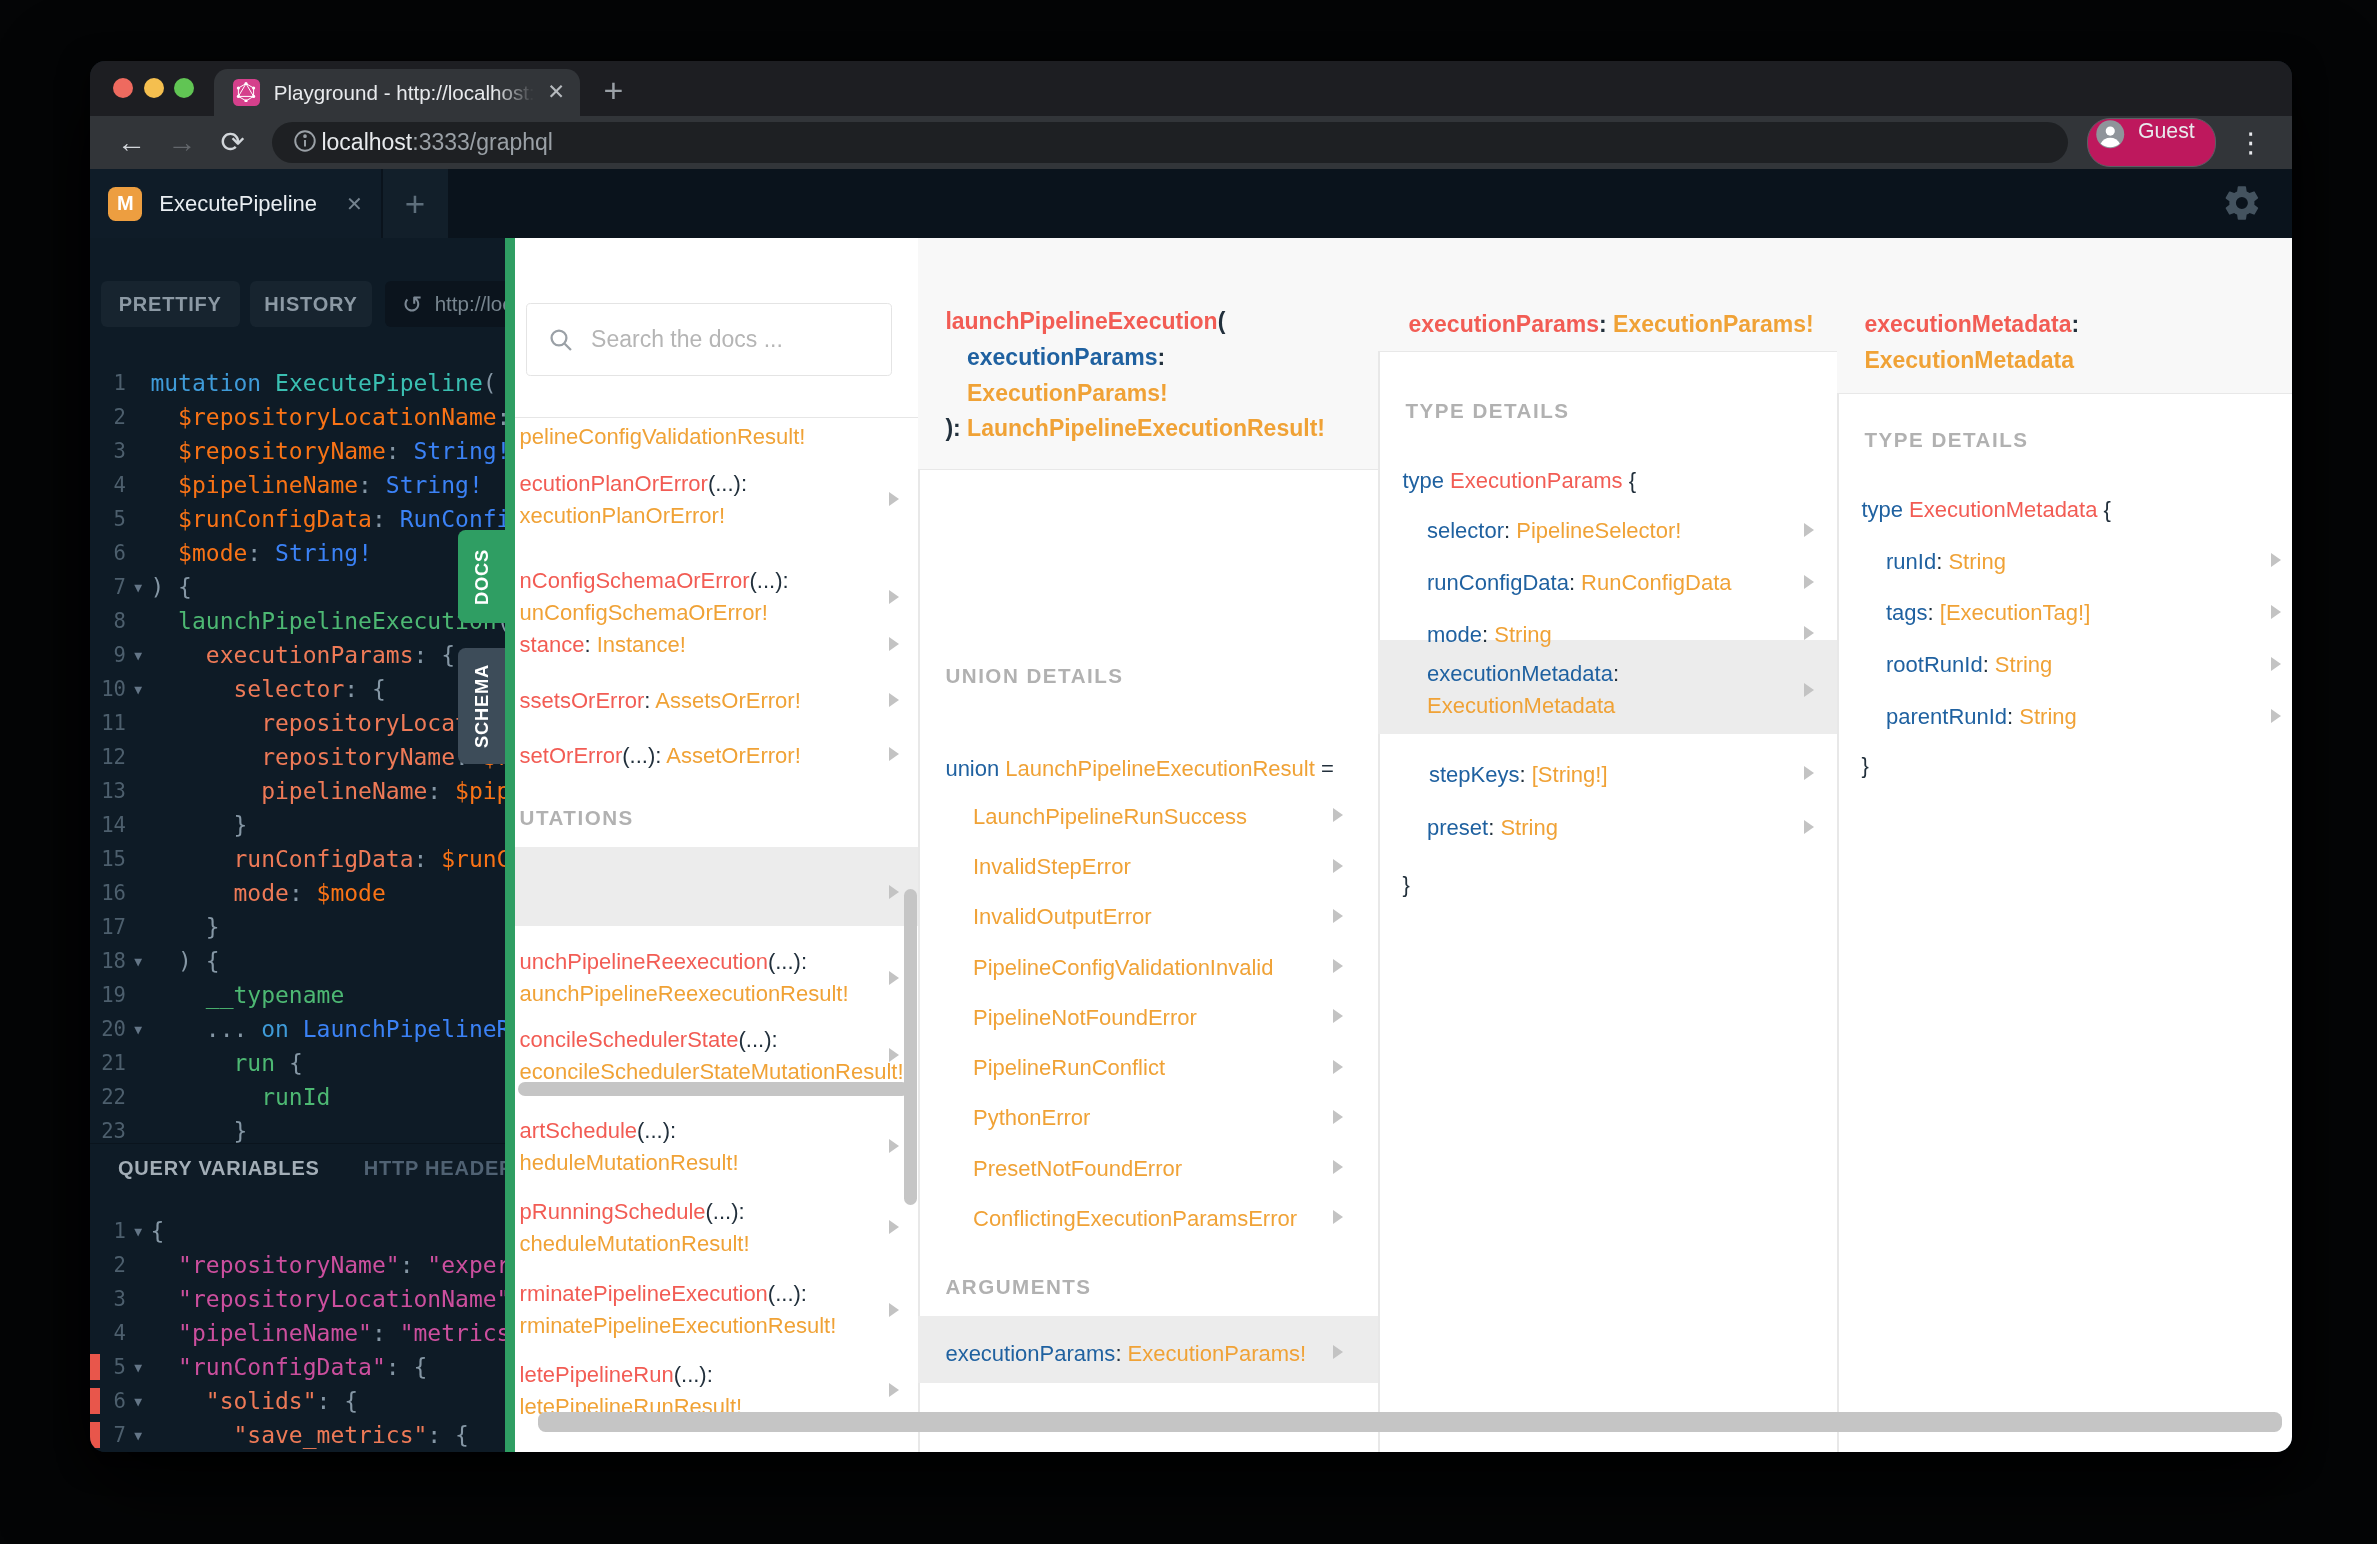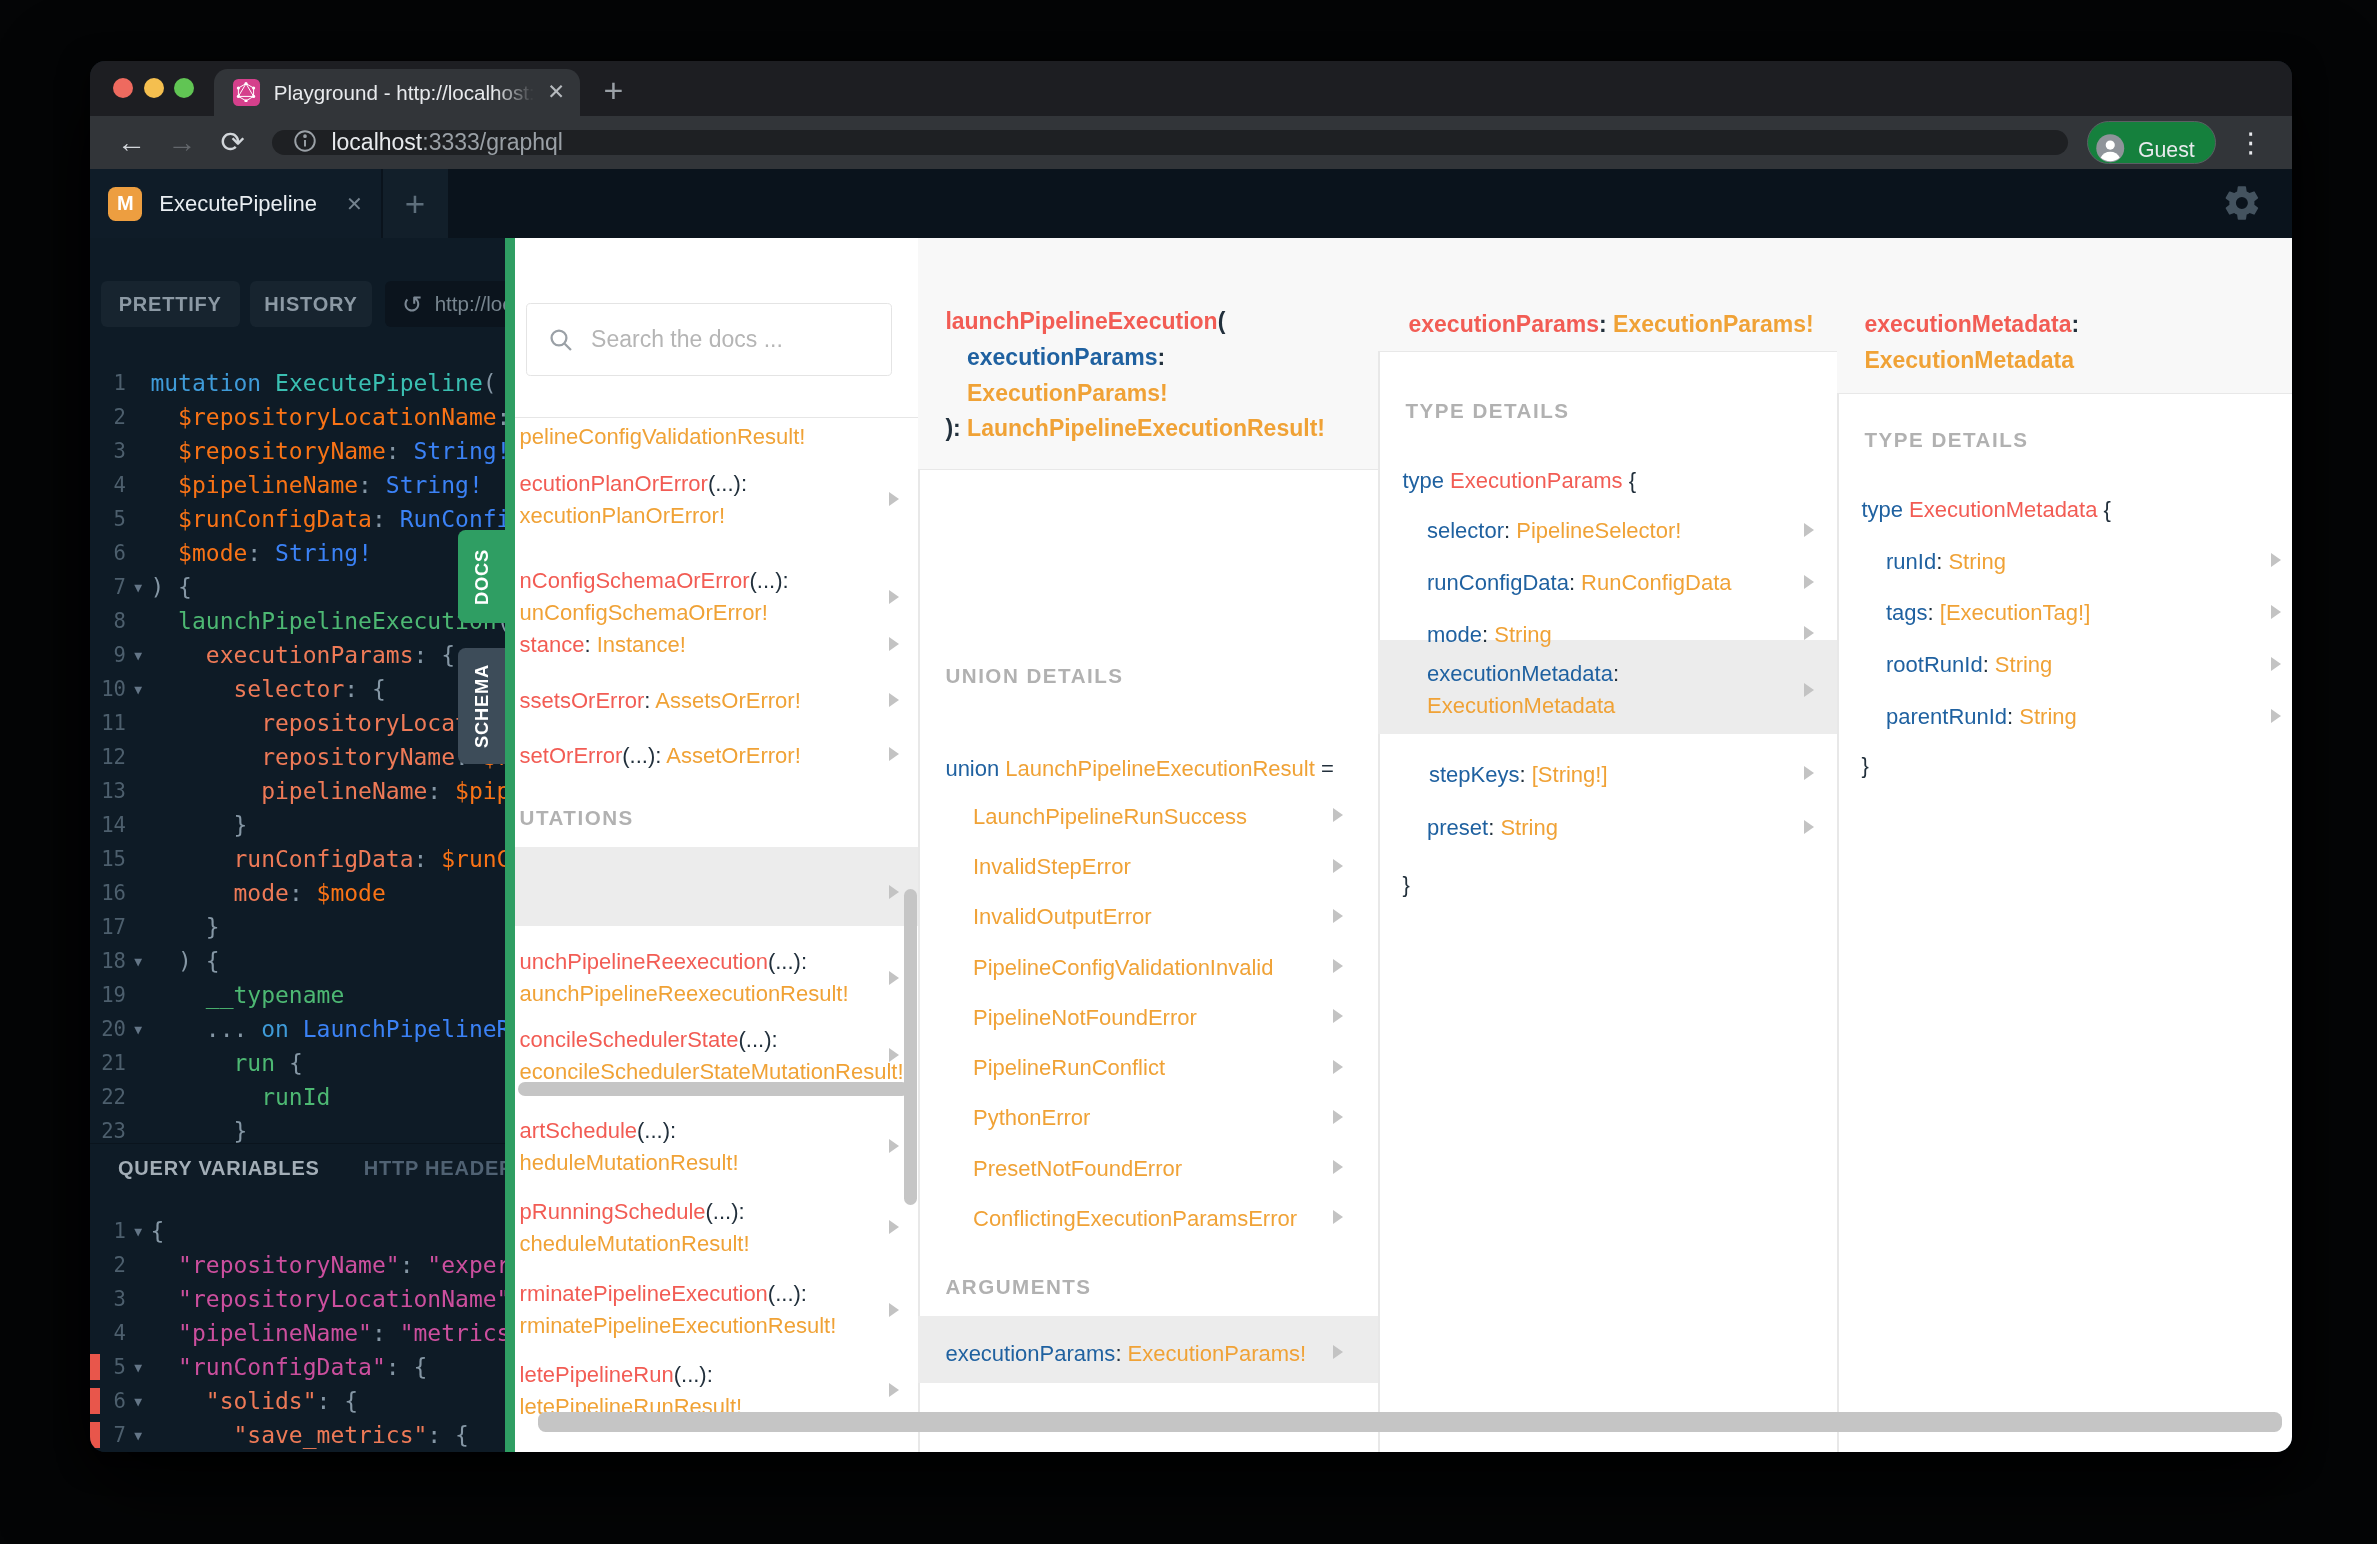--- a/index.html
+++ b/index.html
@@ -19,27 +19,27 @@
   .favicon { width:27.4px; height:27.4px; border-radius:5.3px; background:#d5408c; display:flex;
     align-items:center; justify-content:center; flex:none; }
   .favicon svg{width:20px;height:20px}
   .tab-title { color:#e8eaed; font-size:20.6px; white-space:nowrap; overflow:hidden; flex:1;
     -webkit-mask-image:linear-gradient(90deg,#000 85%,transparent); mask-image:linear-gradient(90deg,#000 85%,transparent);}
   .tab-close { color:#b6babe; font-size:21.3px; line-height:1; }
   .new-tab { color:#9aa0a6; font-size:34px; font-weight:300; padding:0 0 9.1px 23px; line-height:1;}
   .toolbar { height:53px; background:#323539; display:flex; align-items:center; padding:0 20px; gap:7.6px;}
   .nav-ic { font-size:29px; color:#d2d6da; width:43px; text-align:center; line-height:1;}
   .nav-ic.dim { color:#63676c; }
-  .url-pill { flex:1; height:25px; background:#1e2023; border-radius:20.6px; display:flex;
-    align-items:center; padding:0 20px; gap:13px; margin:0 10.7px; }
+  .url-pill { flex:1; height:41px; background:#1e2023; border-radius:20.6px; display:flex;
+    align-items:center; padding:0 20px; gap:3px; margin:0 10.7px; }
   .url-pill .info { flex:none; }
   .url-text { font-size:23px; }
   .url-host{ color:#e8eaed } .url-rest{ color:#9aa0a6 }
-  .guest { height:43px; border:1.5px solid #5b5f64; background:#15803d; border-radius:23px;
-    display:flex; align-items:flex-end; gap:12.2px; padding:0 20px 0 7.6px; }
+  .guest { height:49px; border:1.5px solid #5b5f64; background:#be185d; border-radius:23px;
+    display:flex; align-items:flex-start; gap:12.2px; padding:0 20px 0 7.6px; }
   .guest-label { color:#e8eaed; font-size:21.3px; }
   .kebab { color:#e8eaed; font-size:27.4px; padding:0 7.6px 0 13.7px; letter-spacing:0; }
 
   
   .playground { position:relative; height:1283px; }
   .pg-header { height:69px; background:#0a131c; display:flex; align-items:stretch; position:relative;}
   .pg-tab { width:291px; background:#0f1c28; display:flex; align-items:center; gap:17px; padding:0 18.3px; }
   .m-badge { width:34px; height:34px; border-radius:7.6px; background:#ed9e40; color:#fff;
     font-weight:bold; font-size:20px; display:flex; align-items:center; justify-content:center; flex:none;}
   .pg-tab-title { color:#e9eef2; font-size:22px; flex:1; }

